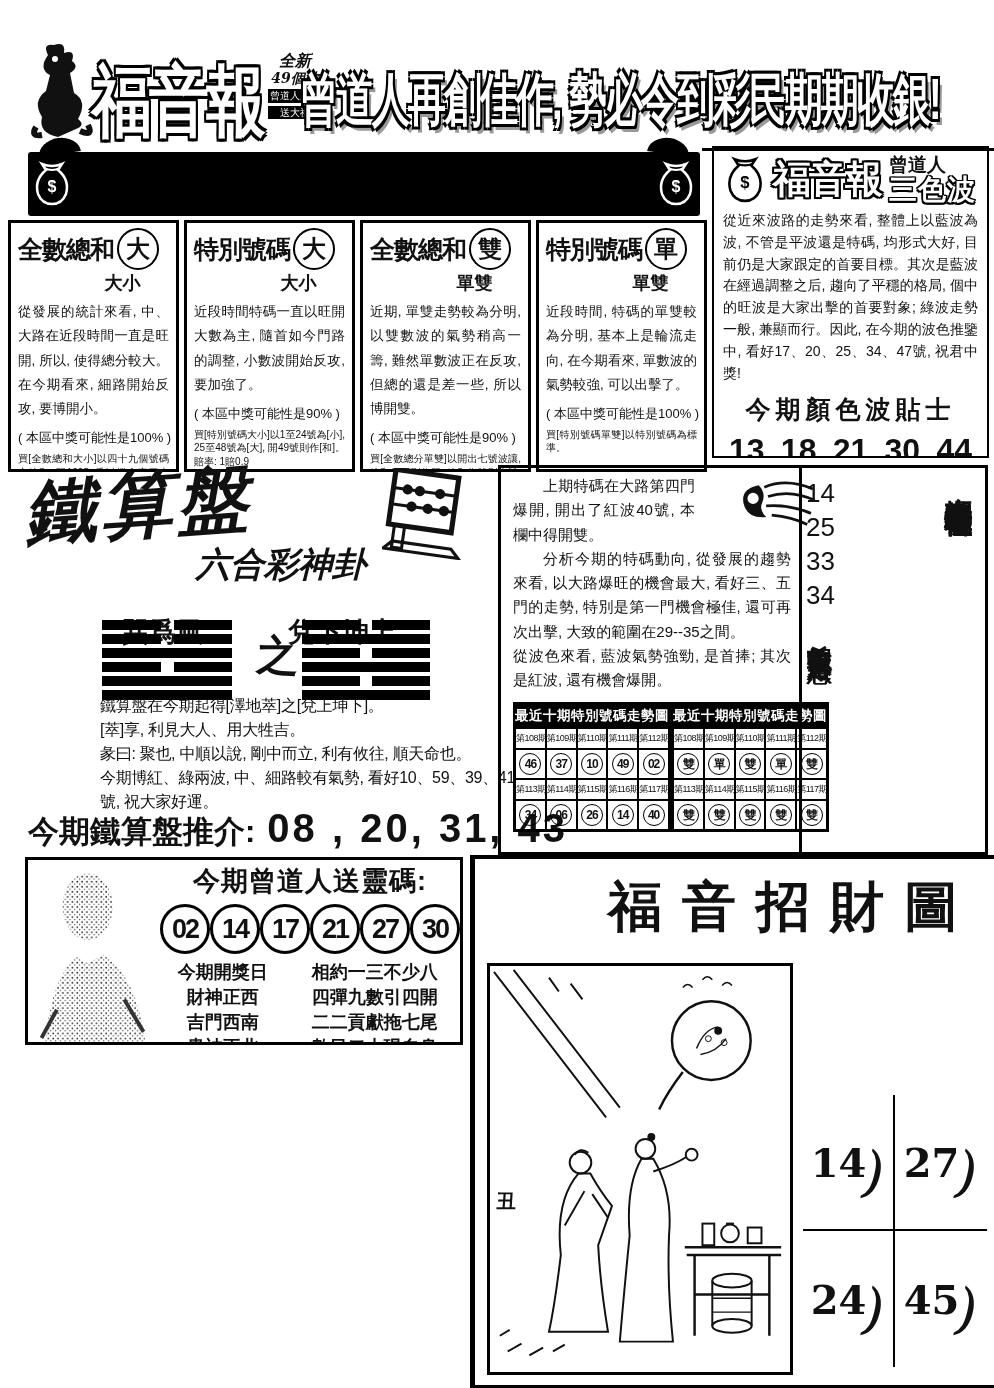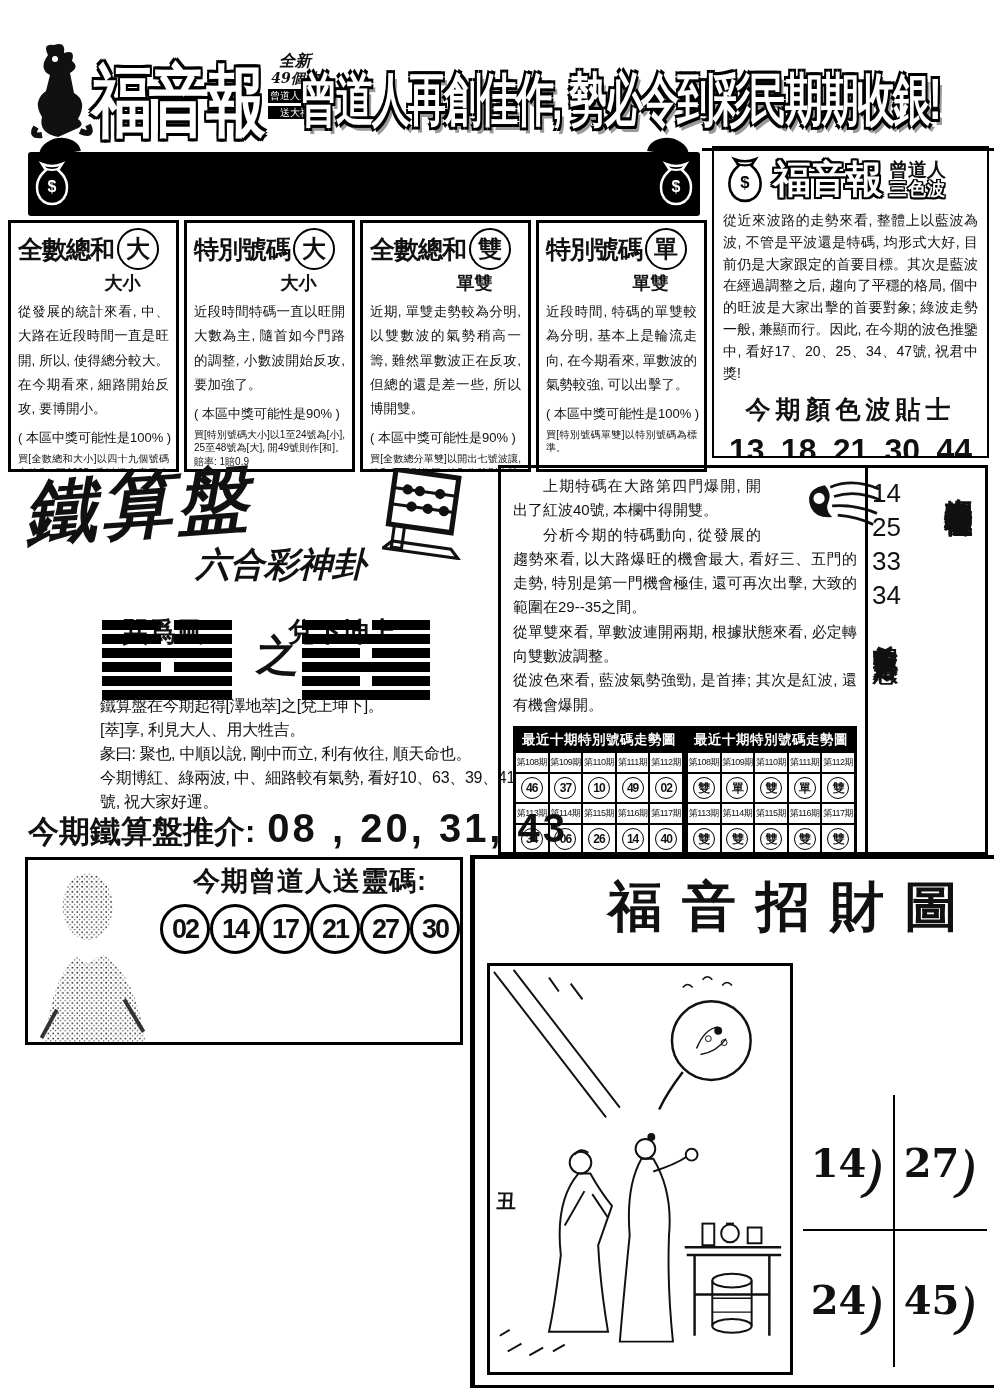--- a/index.html
+++ b/index.html
@@ -49,21 +49,21 @@
   .pred-note{font-size:10px;line-height:1.32;margin-top:5px;text-align:justify;}
 
   
   .wave-box{position:absolute;left:712px;top:146px;width:277px;height:312px;border:2px solid #000;
             padding:6px 9px;box-sizing:border-box;overflow:hidden;}
   .wave-logo{display:flex;align-items:center;gap:6px;}
   .wave-logo .bag{width:44px;height:50px;color:#000;flex:none;}
   .wave-logo-title{font-size:38px;font-weight:900;letter-spacing:-2px;white-space:nowrap;}
   .wave-logo-col{display:flex;flex-direction:column;line-height:1.05;margin-left:2px;}
   .wave-logo-sub1{font-size:19px;font-weight:900;}
-  .wave-logo-sub2{font-size:18px;font-weight:900;letter-spacing:1px;}
+  .wave-logo-sub2{font-size:28px;font-weight:900;letter-spacing:1px;}
   .wave-body{font-size:14px;line-height:1.56;text-align:justify;margin-top:5px;}
   .wave-tips-title{font-size:25px;font-weight:900;text-align:center;letter-spacing:5px;margin-top:8px;white-space:nowrap;}
   .wave-tips-nums{display:flex;justify-content:space-between;padding:0 6px;font-size:32px;font-weight:600;margin-top:6px;}
 
   
   .callig{position:absolute;left:24px;top:458px;font-family:"DejaVu Serif",serif;font-style:italic;
           font-weight:900;font-size:72px;letter-spacing:4px;transform:rotate(-4deg);white-space:nowrap;}
   .shengua{position:absolute;left:196px;top:542px;font-family:"DejaVu Serif",serif;font-style:italic;
            font-weight:900;font-size:34px;white-space:nowrap;}
   .abacus-icon{position:absolute;left:382px;top:468px;width:92px;height:92px;}
@@ -76,21 +76,21 @@
   .hex-row.broken span{display:block;width:45%;height:10px;background:#000;}
   .hex-between{position:absolute;left:256px;top:628px;font-family:"DejaVu Serif",serif;font-size:42px;font-weight:bold;}
   .abacus-captions{position:absolute;left:100px;top:694px;width:420px;font-size:16px;line-height:1.5;letter-spacing:-0.3px;}
   .recommend{position:absolute;left:28px;top:806px;display:flex;align-items:baseline;gap:12px;white-space:nowrap;}
   .recommend-label{font-size:31px;font-weight:900;letter-spacing:0;}
   .recommend-nums{font-size:40px;font-weight:600;letter-spacing:3px;}
 
   
   .analysis-box{position:absolute;left:498px;top:465px;width:490px;height:390px;border:3.5px solid #000;
                 box-sizing:border-box;display:flex;overflow:hidden;}
-  .analysis-main{width:364px;box-sizing:border-box;padding:6px 8px 0 12px;}
+  .analysis-main{width:298px;box-sizing:border-box;padding:6px 8px 0 12px;}
   .analysis-main p{margin:0;font-size:15px;line-height:1.62;text-align:justify;}
   .analysis-main p.indent{text-indent:2em;}
   .ink-float{float:right;width:92px;height:56px;margin:2px 0 2px 4px;}
   .trend-tables{display:flex;margin-top:9px;}
   .trend{flex:1;border:2px solid #000;}
   .tbl-title{background:#000;color:#fff;font-size:13.5px;font-weight:bold;text-align:center;
              padding:3px 0;white-space:nowrap;letter-spacing:0.5px;}
   .tbl-grid{display:grid;grid-template-columns:repeat(5,1fr);}
   .tbl-grid .cell{border:1px solid #000;text-align:center;overflow:hidden;}
   .tbl-grid .cell.label{font-size:9px;letter-spacing:-0.5px;padding:3px 0;white-space:nowrap;}
@@ -298,38 +298,37 @@
       <div class="hex-row broken">
         <span></span>
         <span></span>
       </div>
       <div class="hex-row solid"></div>
     </div>
   <div class="abacus-captions">
     <div>鐵算盤在今期起得[澤地萃]之[兌上坤下]。</div>
     <div>[萃]享, 利見大人、用大牲吉。</div>
     <div>彖曰: 聚也, 中順以說, 剛中而立, 利有攸往, 順天命也。</div>
-    <div>今期博紅、綠兩波, 中、細路較有氣勢, 看好10、63、39、41號, 祝大家好運。</div>
+    <div>今期博紅、綠兩波, 中、細路較有氣勢, 看好10、59、39、41號, 祝大家好運。</div>
   </div>
   <div class="recommend">
     <span class="recommend-label">今期鐵算盤推介:</span>
     <span class="recommend-nums">08 , 20, 31, 43</span>
   </div>
 
   <div class="analysis-box">
     <div class="analysis-main">
       <p class="indent"><span class="ink-float">
         <svg viewBox="0 0 95 60" width="92" height="56">
           <path d="M30 10 Q10 14 14 30 Q18 46 38 44 Q30 36 34 28 Q38 18 30 10 Z" fill="#111"></path>
           <path d="M36 12 Q60 2 88 14 M40 22 Q64 14 90 26 M38 32 Q62 30 86 40 M44 42 Q66 44 82 52" stroke="#111" stroke-width="3" fill="none"></path>
           <circle cx="24" cy="24" r="6" fill="#fff"></circle>
         </svg></span>
         <span>上期特碼在大路第四門爆開, 開出了紅波40號, 本欄中得開雙。</span></p>
       <p class="indent"><span>分析今期的特碼動向, 從發展的趨勢來看, 以大路爆旺的機會最大, 看好三、五門的走勢, 特別是第一門機會極佳, 還可再次出擊, 大致的範圍在29--35之間。</span></p>
-      <p><span>從單雙來看, 單數波連開兩期, 根據狀態來看, 必定轉向雙數波調整。</span></p>
       <p><span>從波色來看, 藍波氣勢強勁, 是首捧; 其次是紅波, 還有機會爆開。</span></p>
       <div class="trend-tables">
         <div class="trend">
           <div class="tbl-title">最近十期特別號碼走勢圖</div>
           <div class="tbl-grid">
               <div class="cell label">第108期</div>
               <div class="cell label">第109期</div>
               <div class="cell label">第110期</div>
               <div class="cell label">第111期</div>
               <div class="cell label">第112期</div>
@@ -405,20 +404,30 @@
     </div>
     <div class="lingma-content">
       <div class="lingma-title">今期曾道人送靈碼:</div>
       <div class="lingma-circles">
         <div class="lingma-circle">02</div>
         <div class="lingma-circle">14</div>
         <div class="lingma-circle">17</div>
         <div class="lingma-circle">21</div>
         <div class="lingma-circle">27</div>
         <div class="lingma-circle">30</div>
+      </div>
+      <div class="lingma-cols">
+        <div>今期開獎日</div>
+        <div>相約一三不少八</div>
+        <div>財神正西</div>
+        <div>四彈九數引四開</div>
+        <div>吉門西南</div>
+        <div>二二貢獻拖七尾</div>
+        <div>貴神正北</div>
+        <div>數目二十現自身</div>
       </div>
 
     </div>
   </div>
 
   <div class="zhaocai-box">
     <div class="zhaocai-title">福音招財圖</div>
     <div class="illustration">
       <svg viewBox="0 0 305 405" width="300" height="406">
         <path d="M4 2 L118 150 M24 0 L132 140 M60 8 L70 22 M82 14 L94 30" stroke="#111" stroke-width="2" fill="none"></path>

